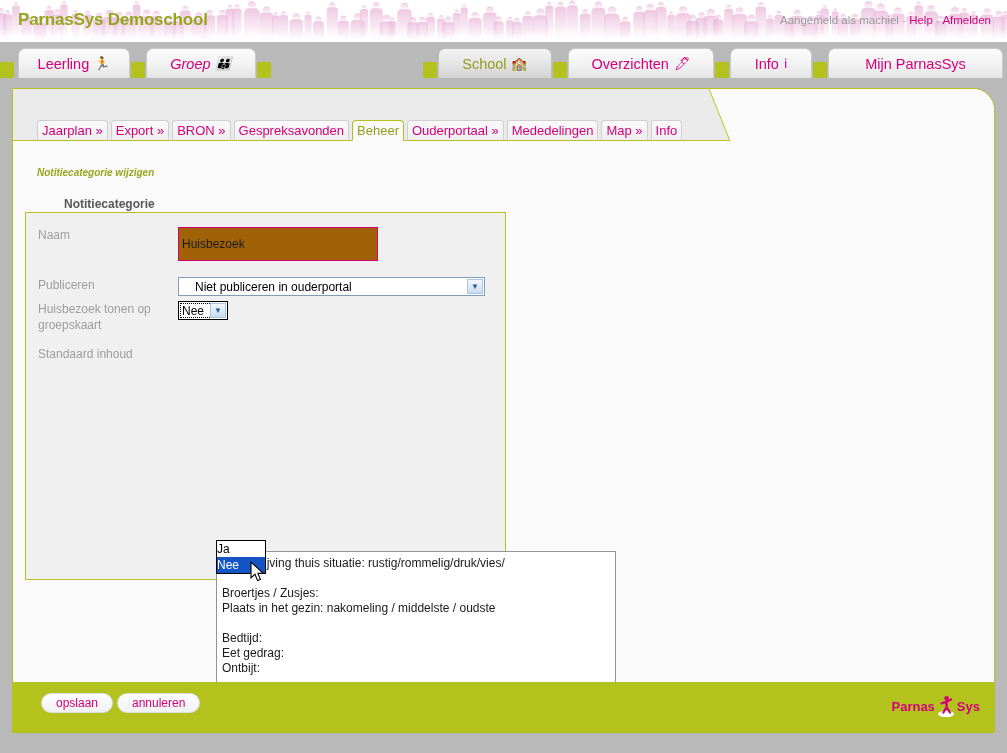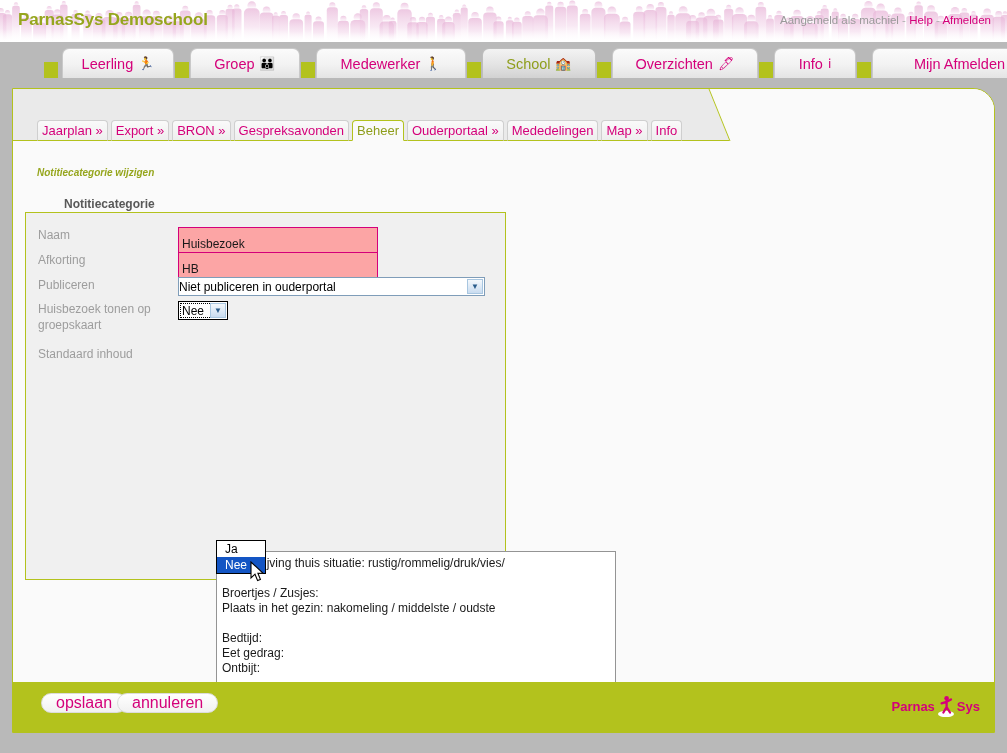--- a/index.html
+++ b/index.html
@@ -35,21 +35,20 @@
     z-index: 3; white-space: nowrap;
   }
   #session-info .sep { color: #b0b0b0; }
   #session-info a { color: #d4007a; text-decoration: none; }
 
   
   #main-tabs {
     position: absolute; left: 0; top: 42px;
     width: 1007px; height: 36px;
     background: #b9b9b9;
-    padding-left: 44px;
   }
   #main-tabs-inner {
     position: relative; width: 1007px; height: 36px;
   }
   .mtab {
     position: absolute; bottom: 0;
     height: 30px;
     border: 1px solid #c9c9c9;
     border-bottom: none;
     border-radius: 7px 7px 0 0;
@@ -165,35 +164,35 @@
     width: 152px;
     padding-left: 12px;
     font-size: 12px; color: #9d9d9d;
     line-height: 16px;
   }
   .fctl { flex: 1; }
 
   .inp-yellow {
     width: 200px; height: 18px;
     border: 1px solid #d4007a;
-    background: #fca5a5;
+    background: #a16207;
     font-size: 12px;
     color: #1a1a1a;
     padding: 16px 3px;
     font-family: "Liberation Sans", sans-serif;
     outline: none;
   }
   .sel-wide {
     position: relative;
     width: 307px; height: 19px;
     border: 1px solid #7f9db9;
     background: #ffffff;
     font-size: 12px; color: #000;
     display: flex; align-items: center;
-    padding-left: 0;
+    padding-left: 16px;
     cursor: pointer;
   }
   .sel-arrow {
     position: absolute; right: 1px; top: 1px;
     width: 16px; height: 15px;
     background: linear-gradient(to bottom,#f4f8fc,#c9dcf0);
     border: 1px solid #a8c6e0;
     display: flex; align-items: center; justify-content: center;
     color: #2b5d8c; font-size: 8px;
   }
@@ -216,21 +215,21 @@
     position: absolute;
     left: 190px; top: 327px;
     width: 50px;
     border: 1px solid #000000;
     background: #ffffff;
     z-index: 40;
     font-size: 12px;
   }
   .dd-opt {
     height: 16px; line-height: 16px;
-    padding-left: 8px;
+    padding-left: 0;
     color: #000;
     cursor: pointer;
   }
   .dd-opt.sel { background: #1355c4; color: #ffffff; }
 
   #cursor { position: absolute; left: 224px; top: 348px; z-index: 60; }
 
   
   #ta {
     position: absolute; left: 190px; top: 338px;
@@ -253,21 +252,21 @@
     width: 981px; height: 50px;
     background: #b3c21d;
   }
   .fbtn {
     position: absolute; top: 11px;
     height: 20px;
     border: 1px solid #dcdcdc;
     border-radius: 10px;
     background: linear-gradient(to bottom,#ffffff,#f1f1f1);
     color: #d4007a;
-    font-size: 16px;
+    font-size: 12px;
     padding: 0 14px;
     display: flex; align-items: center;
     cursor: pointer;
     font-family: "Liberation Sans", sans-serif;
   }
   #logo {
     position: absolute; right: 14px; top: 13px;
     font-size: 13px; font-weight: bold; color: #d4007a;
     display: flex; align-items: center;
   }
@@ -502,47 +501,43 @@
 </div>
 
 <div id="main-tabs">
   <div id="main-tabs-inner">
       <div class="mtab-gap" style="left:0px;"></div>
       <div class="mtab" style="left:18px;width:112px;">
         <span>Leerling</span>
         <span class="ticon">🏃</span>
       </div>
       <div class="mtab-gap" style="left:131px;"></div>
-      <div class="mtab" style="left:146px;width:110px;">
+      <div class="mtab" style="left:146px;width:110px;font-style:italic;">
         <span>Groep</span>
         <span class="ticon">👪</span>
       </div>
       <div class="mtab-gap" style="left:257px;"></div>
-      <div class="mtab" style="left:272px;width:150px;">
-        <span>Medewerker</span>
-        <span class="ticon">🚶</span>
-      </div>
       <div class="mtab-gap" style="left:423px;"></div>
       <div class="mtab active" style="left:438px;width:114px;">
         <span>School</span>
         <span class="ticon">🏫</span>
       </div>
       <div class="mtab-gap" style="left:553px;"></div>
       <div class="mtab" style="left:568px;width:146px;margin-top:24px;">
         <span>Overzichten</span>
         <span class="ticon">🖊</span>
       </div>
       <div class="mtab-gap" style="left:715px;"></div>
       <div class="mtab" style="left:730px;width:82px;">
         <span>Info</span>
         <span class="ticon">ℹ</span>
       </div>
       <div class="mtab-gap" style="left:813px;"></div>
       <div class="mtab" style="left:828px;width:175px;">
-        <span>Mijn Afmelden</span>
+        <span>Mijn ParnasSys</span>
       </div>
     </div>
 </div>
 
 <div id="panel">
 
   <div id="panel-top">
     <div id="subtab-curve"></div>
     <div id="subtab-curve2"></div>
     <div id="subtabs">
@@ -582,26 +577,20 @@
 
     <div id="formbox">
 
       <div class="frow" style="top:14px;">
         <div class="flabel">Naam</div>
         <div class="fctl">
           <input class="inp-yellow" type="text" value="Huisbezoek" style="">
         </div>
       </div>
 
-      <div class="frow" style="top:39px;">
-        <div class="flabel">Afkorting</div>
-        <div class="fctl">
-          <input class="inp-yellow" type="text" value="HB" style="">
-        </div>
-      </div>
 
       <div class="frow" style="top:64px;">
         <div class="flabel">Publiceren</div>
         <div class="fctl">
           <div class="sel-wide">
             <span>Niet publiceren in ouderportal</span>
             <span class="sel-arrow">▼</span>
           </div>
         </div>
       </div>

